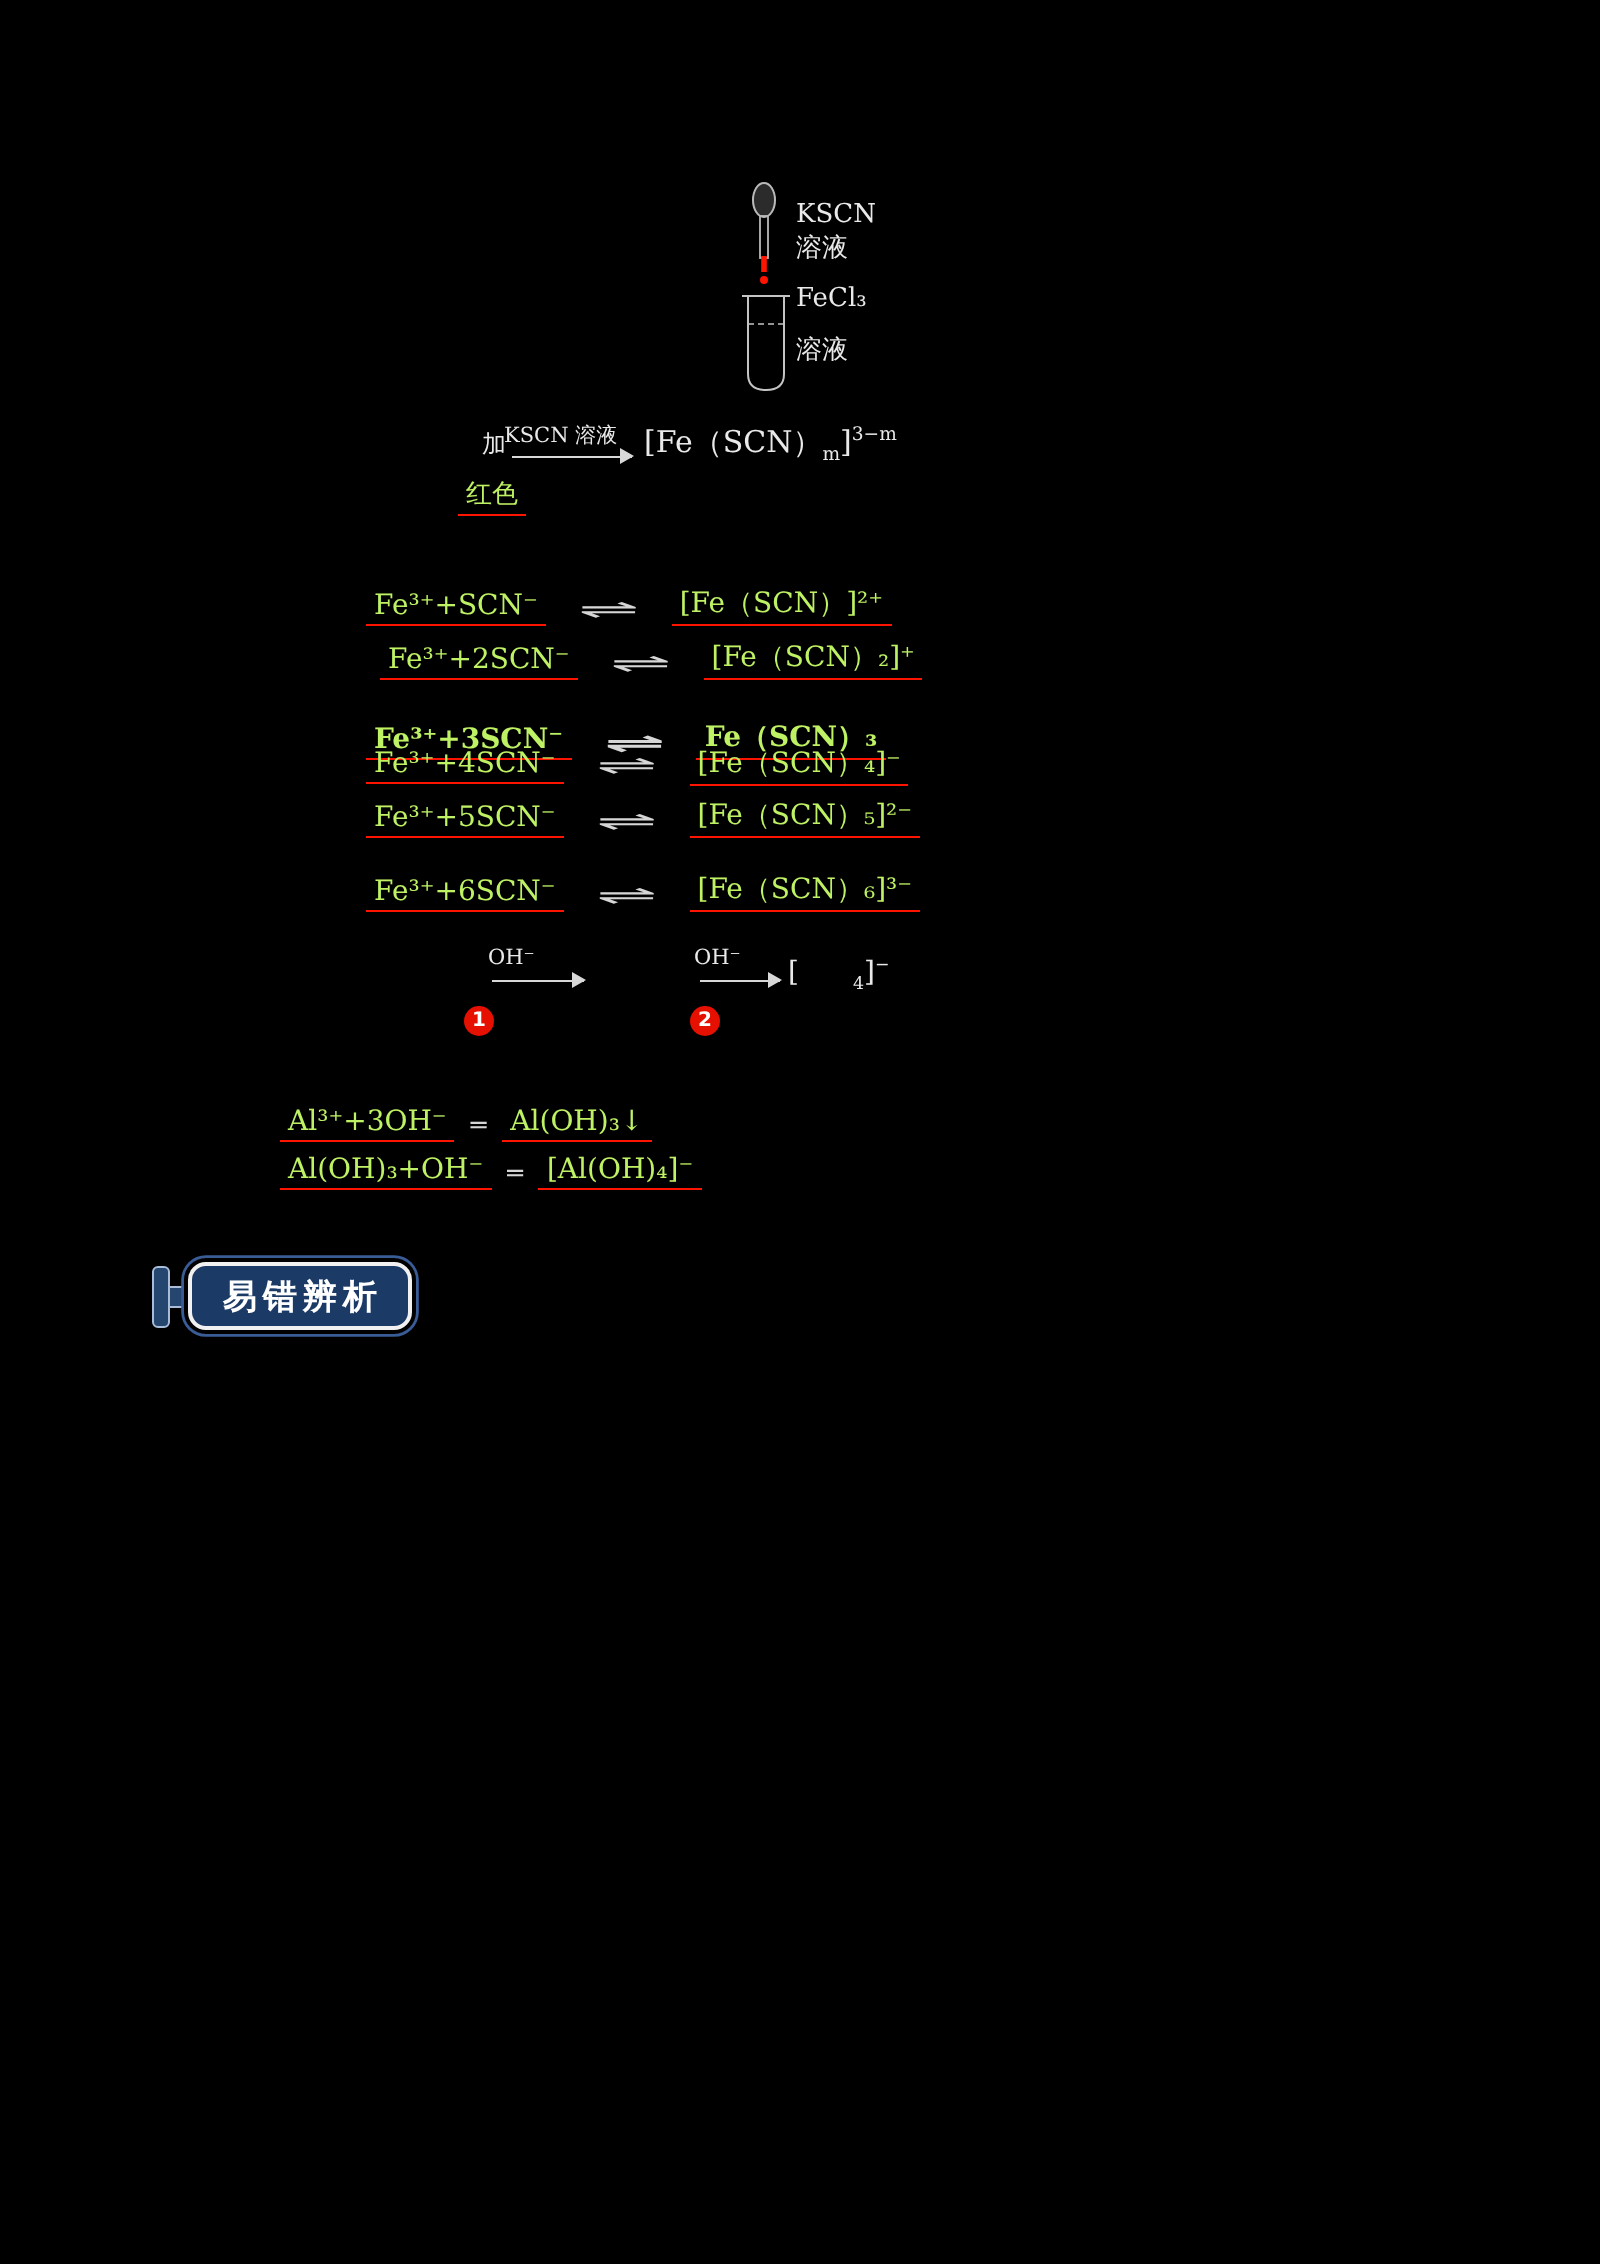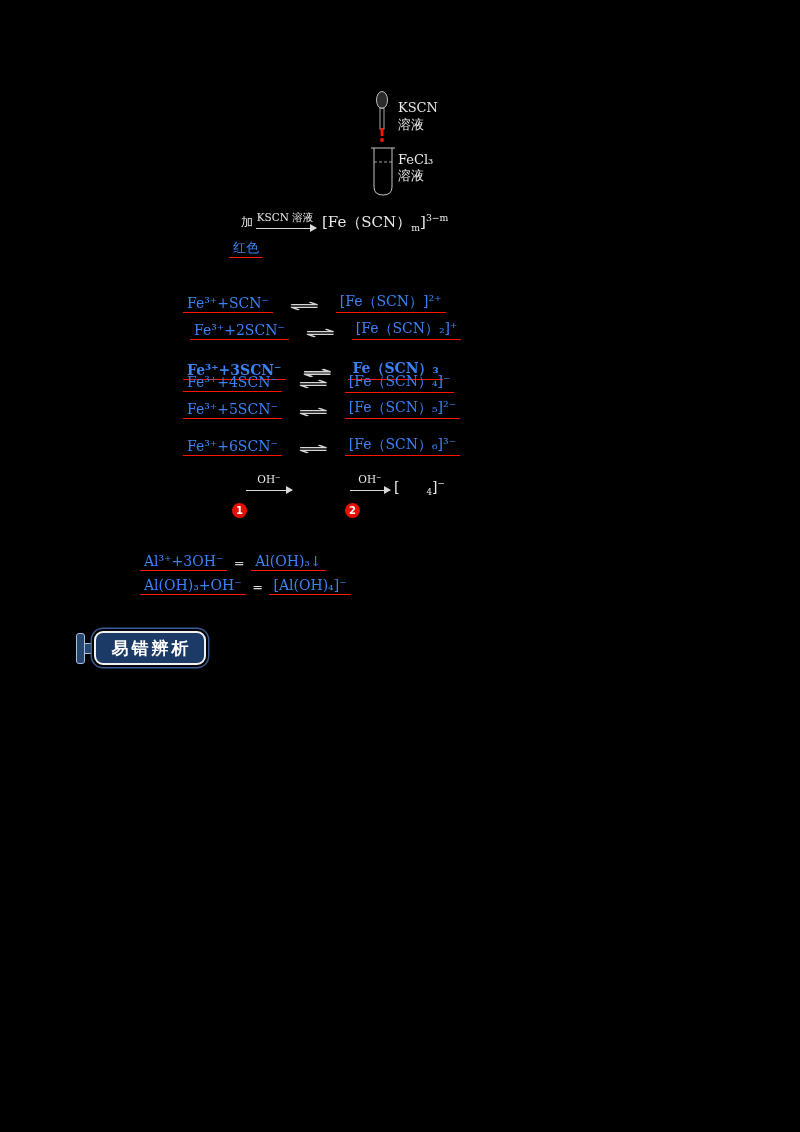--- a/index.html
+++ b/index.html
@@ -4,35 +4,35 @@
 <style>
   * { margin:0; padding:0; box-sizing:border-box; }
   html,body { background:#000; }
   body { font-family:"DejaVu Serif","Liberation Serif",serif; }
   .stage {
     position:relative; width:800px; height:1028px;
     background:#000; overflow:hidden;
   }
   .abs { position:absolute; }
   .white { color:#e9e9e9; }
-  .red { color:#3b82f6; }
+  .red { color:#bef264; }
   .cjk { font-size:13px; line-height:1.15; }
   .blank { border-bottom:1.6px solid #ff1400; padding:0 4px 1px 4px; white-space:nowrap; }
   .formula { font-size:15px; white-space:nowrap; }
   .sup { font-size:0.62em; vertical-align:super; }
   .sub { font-size:0.62em; vertical-align:sub; }
 
   
   .arrow { position:absolute; height:1.4px; background:#d8d8d8; }
   .arrow::after {
     content:""; position:absolute; right:-1px; top:-3.6px;
     border-left:7px solid #d8d8d8;
     border-top:4px solid transparent; border-bottom:4px solid transparent;
   }
-  .arrow-label { position:absolute; text-align:center; color:#e9e9e9; font-size:10.5px; white-space:nowrap; }
+  .arrow-label { position:absolute; text-align:left; color:#e9e9e9; font-size:10.5px; white-space:nowrap; }
 
   
   .eq-row { position:absolute; display:flex; align-items:flex-end; font-size:14px; white-space:nowrap; }
   .harpoon {
     display:inline-block; color:#d6d6d6; transform:scaleX(2.8);
     margin:0 26px 0 26px; font-family:"DejaVu Sans",sans-serif; font-size:13px;
   }
   .equals {
     display:inline-block; color:#d6d6d6; margin:0 8px;
     font-family:"DejaVu Sans",sans-serif; font-size:13px;
@@ -82,21 +82,21 @@
     </g>
     <g>
       <line x1="19" y1="60" x2="43" y2="60" stroke="#c4c4c4" stroke-width="1"></line>
       <path d="M22 60 L22 99 Q22 107 31 107 Q40 107 40 99 L40 60" fill="none" stroke="#c4c4c4" stroke-width="1"></path>
       <line x1="22" y1="74" x2="40" y2="74" stroke="#c4c4c4" stroke-width="0.8" stroke-dasharray="3,2"></line>
     </g>
   </svg>
 
   <span class="abs white cjk" style="left:398px; top:101px;">KSCN</span>
   <span class="abs white cjk" style="left:398px; top:118px;">溶液</span>
-  <span class="abs white cjk" style="left:398px; top:153px;">FeCl₃</span>
+  <span class="abs white cjk" style="left:398px; top:143px;">FeCl₃</span>
   <span class="abs white cjk" style="left:398px; top:169px;">溶液</span>
 
   <span class="abs white" style="left:241px; top:214px; font-size:12px;">加</span>
   <div class="arrow" style="left:256px; top:228px; width:60px;"></div>
   <div class="arrow-label" style="left:252px; top:211px; width:66px;">KSCN 溶液</div>
   <div class="abs white formula" style="left:322px; top:212px;">
     <span>[Fe（SCN）</span><span class="sub">m</span><span>]</span><span class="sup">3−m</span>
   </div>
 
   <span class="abs red cjk blank" style="left:229px; top:241px;">红色</span>

